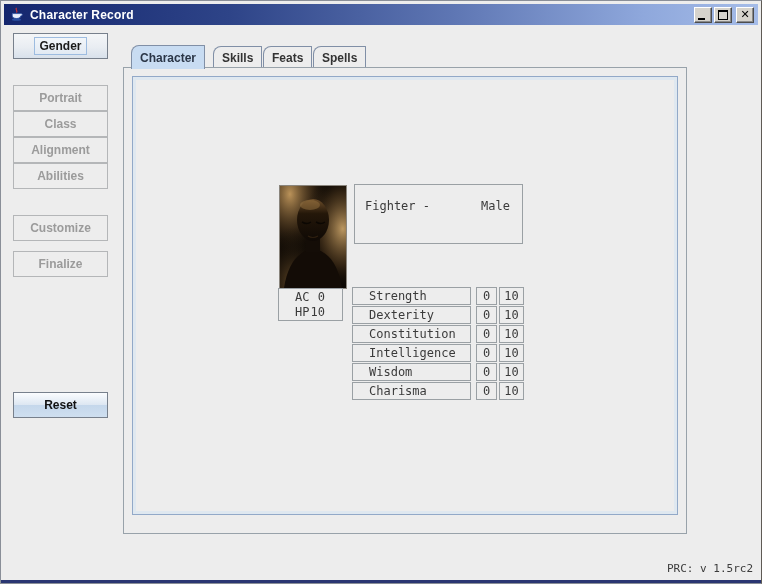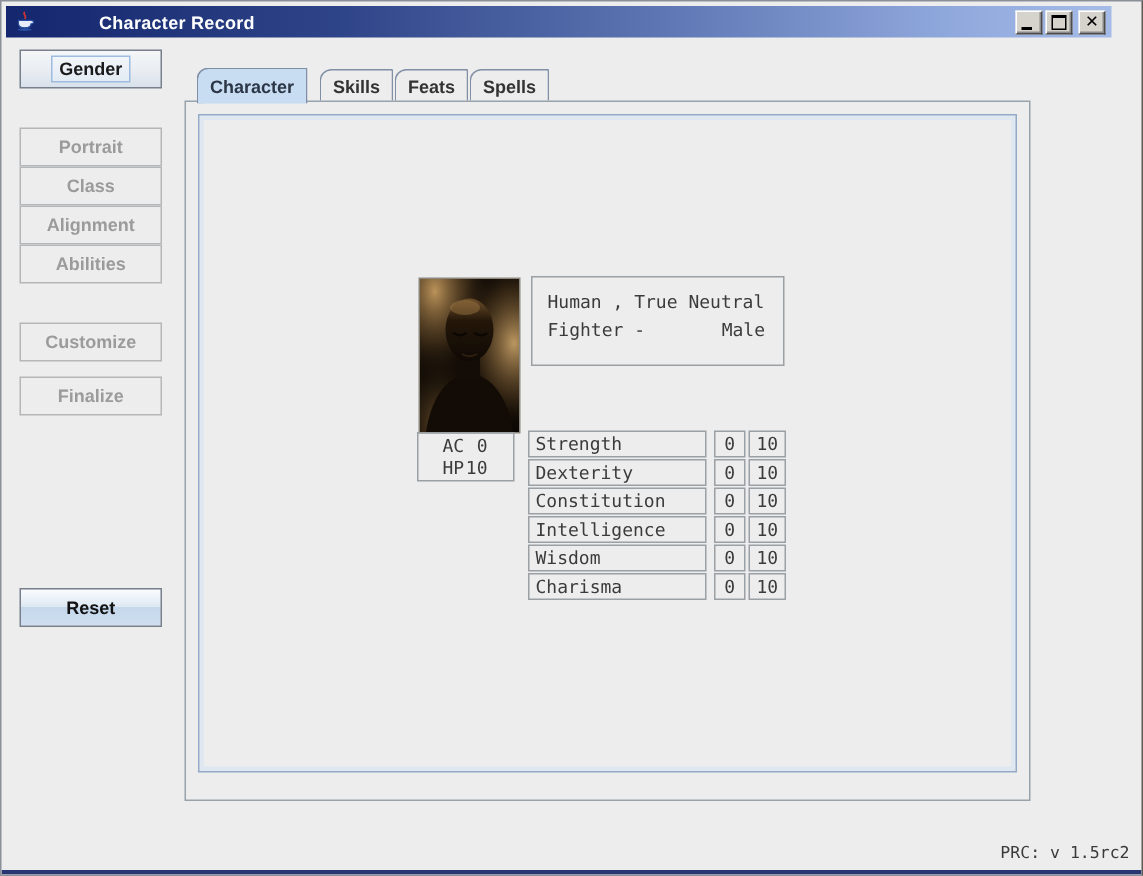--- a/index.html
+++ b/index.html
@@ -6,23 +6,23 @@
   #window{
     position:relative; width:762px; height:584px; box-sizing:border-box;
     background:#EDEDED;
     border:1px solid #8A8F98;
     border-right-color:#5f5b55;
     font-family:"Liberation Sans", sans-serif;
     overflow:hidden;
   }
   
   .titlebar{
-    position:absolute; left:3px; top:3px; right:20px; height:21px;
+    position:absolute; left:3px; top:3px; right:3px; height:21px;
     background:linear-gradient(90deg,#14266E 0%,#2E4488 30%,#5F77B4 60%,#8FA8DC 85%,#A5BCE8 100%);
-    display:flex; align-items:center; padding-left:5px; box-sizing:border-box;gap:36px;
+    display:flex; align-items:center; padding-left:5px; box-sizing:border-box;
   }
   .title-text{color:#fff; font-size:12px; font-weight:bold; margin-left:6px; letter-spacing:.2px;}
   .java-icon{width:15px;height:15px;}
   .win-controls{position:absolute; right:4px; top:3px; display:flex; gap:2px;}
   .win-btn{
     width:16px;height:14px; background:#D6D3CC;
     border:1px solid; border-color:#FFFFFF #4d4d4d #4d4d4d #FFFFFF;
     box-shadow:inset -1px -1px 0 #8a8a8a;
     display:flex;align-items:center;justify-content:center; cursor:default; position:relative;
   }
@@ -81,21 +81,21 @@
   .info-line2{display:flex; justify-content:space-between; margin-top:5px;}
   .achp-box{
     position:absolute; left:145px; top:211px; width:65px; height:33px;
     border:1px solid #9aa0a4; box-sizing:border-box; padding:1px 0;
   }
   .achp-row{display:flex; justify-content:space-between; padding:0 17px 0 16px; line-height:15px;}
   .stats{position:absolute; left:219px; top:210px;}
   .stat-row{position:relative; height:19px;}
   .stat-label{
     position:absolute; left:0; top:0; width:119px; height:18px; line-height:17px;
-    border:1px solid #9aa0a4; box-sizing:border-box; padding-left:4px;
+    border:1px solid #9aa0a4; box-sizing:border-box; padding-left:16px;
   }
   .stat-mod{
     position:absolute; left:124px; top:0; width:21px; height:18px; line-height:17px;
     border:1px solid #9aa0a4; box-sizing:border-box; text-align:center;
   }
   .stat-score{
     position:absolute; left:147px; top:0; width:25px; height:18px; line-height:17px;
     border:1px solid #9aa0a4; box-sizing:border-box; text-align:center;
   }
   
@@ -178,21 +178,20 @@
         <rect x="0" y="0" width="66" height="102" fill="url(#gB)"></rect>
         <path d="M4 102 C8 76 20 64 33 63 C46 64 58 76 62 102 Z" fill="#130c06"></path>
         <rect x="26" y="50" width="14" height="16" fill="#140d07"></rect>
         <ellipse cx="33" cy="34" rx="16" ry="21" fill="url(#headG)"></ellipse>
         <ellipse cx="30" cy="19" rx="10" ry="5" fill="#a07b45" opacity="0.45"></ellipse>
         <path d="M22 36 q5 3 9 0 M36 36 q5 3 9 0" stroke="#000" stroke-width="1.5" fill="none" opacity="0.6"></path>
         <path d="M28 50 q5 3 10 0" stroke="#3a2814" stroke-width="1.2" fill="none" opacity="0.7"></path>
       </svg>
 
       <div class="info-box mono">
-        <div>Human , True Neutral</div>
         <div class="info-line2">
           <span>Fighter -</span>
           <span>Male</span>
         </div>
       </div>
 
       <div class="achp-box mono">
         <div class="achp-row">
           <span>AC</span>
           <span>0</span>

